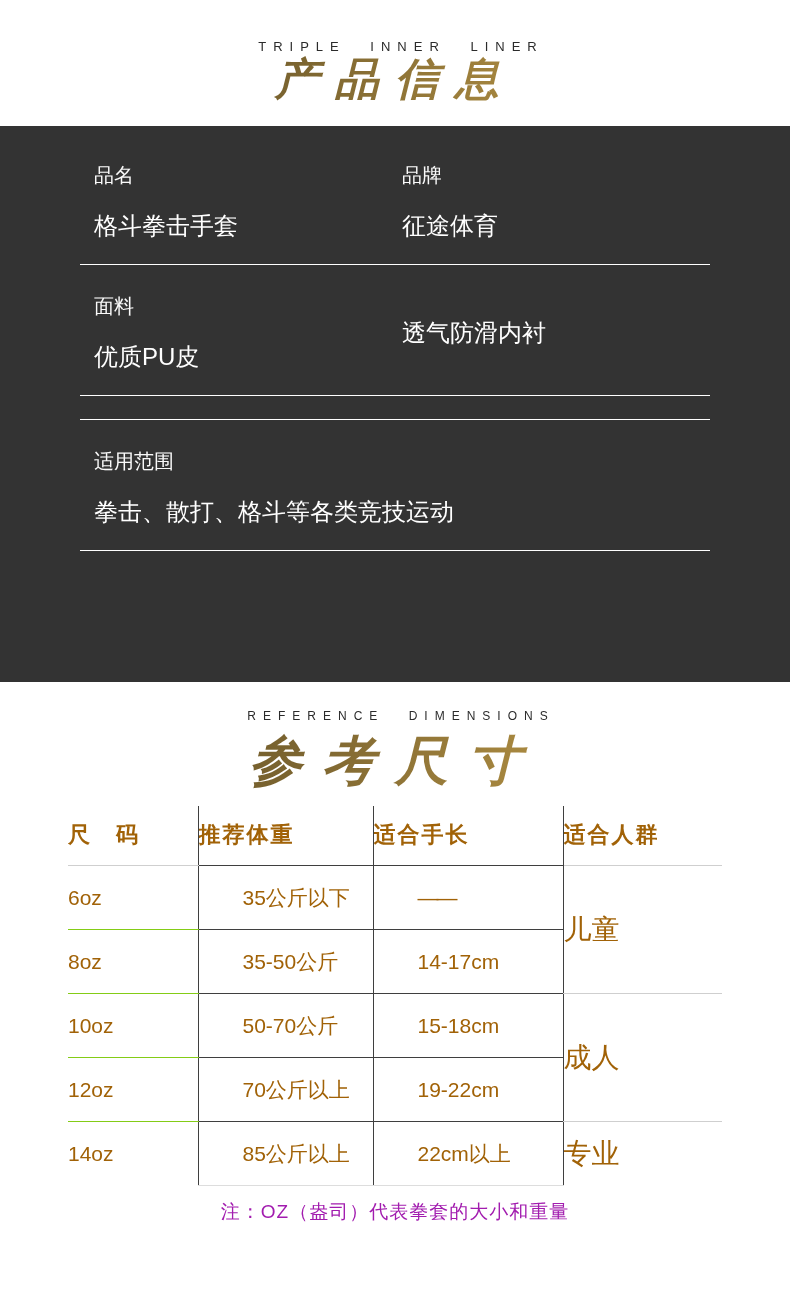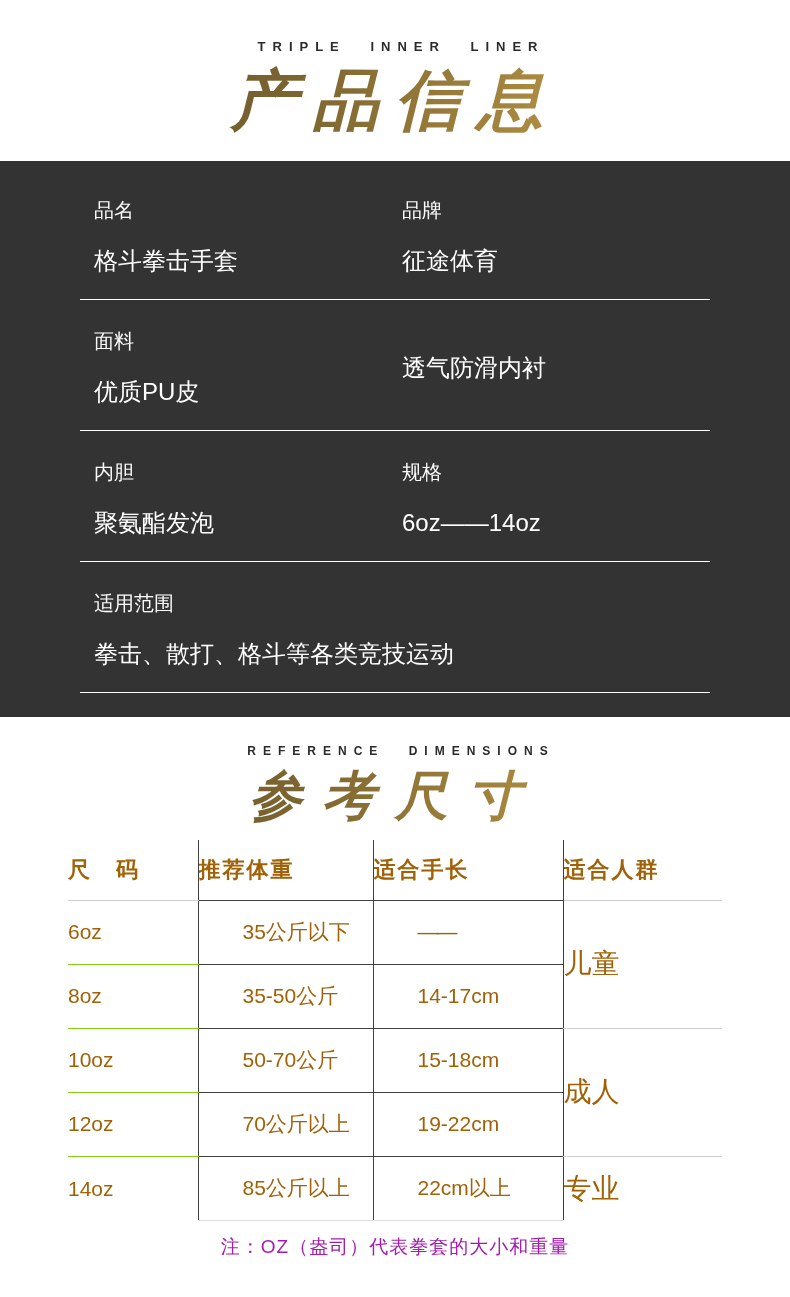--- a/index.html
+++ b/index.html
@@ -12,40 +12,40 @@
     position: relative;
   }
 
   
   .tagline {
     text-align: center;
     font-size: 13px;
     letter-spacing: 7px;
     word-spacing: 14px;
     color: #2b2b2b;
-    font-weight: 700;
+    font-weight: 400;
     padding-left: 12px;
   }
   .tagline-top { padding-top: 39px; }
   .tagline-ref { margin-top: 27px; font-size: 12px; }
 
   
   .calli {
     text-align: center;
     font-family: "DejaVu Serif", "Liberation Serif", serif;
     font-weight: 700;
     font-style: italic;
     line-height: 1.12;
     letter-spacing: 16px;
     background: linear-gradient(97deg, #5e4c25 2%, #7c6530 38%, #a7873f 66%, #eeb156 98%);
     -webkit-background-clip: text;
     background-clip: text;
     color: transparent;
   }
-  .calli-product { margin-top: 10px; font-size: 66px; }
+  .calli-product { font-size: 44px; }
   .calli-ref { margin-top: 8px; font-size: 53px; letter-spacing: 20px; }
 
   
   .panel {
     margin-top: 23px;
     width: 790px;
     height: 556px;
     background: #333333;
     color: #ffffff;
     padding: 8px 80px 0 80px;
@@ -128,30 +128,20 @@
     <div class="info-field">
       <div class="f-label">面料</div>
       <div class="f-value">优质PU皮</div>
     </div>
     <div class="info-field">
       <div class="f-value">透气防滑内衬</div>
     </div>
   </div>
   <hr class="sep">
 
-  <div class="info-pair">
-    <div class="info-field">
-      <div class="f-label">内胆</div>
-      <div class="f-value">聚氨酯发泡</div>
-    </div>
-    <div class="info-field">
-      <div class="f-label">规格</div>
-      <div class="f-value">6oz——14oz</div>
-    </div>
-  </div>
   <hr class="sep">
 
   <div class="info-pair">
     <div class="info-field full">
       <div class="f-label">适用范围</div>
       <div class="f-value">拳击、散打、格斗等各类竞技运动</div>
     </div>
   </div>
   <hr class="sep">
 </div>

